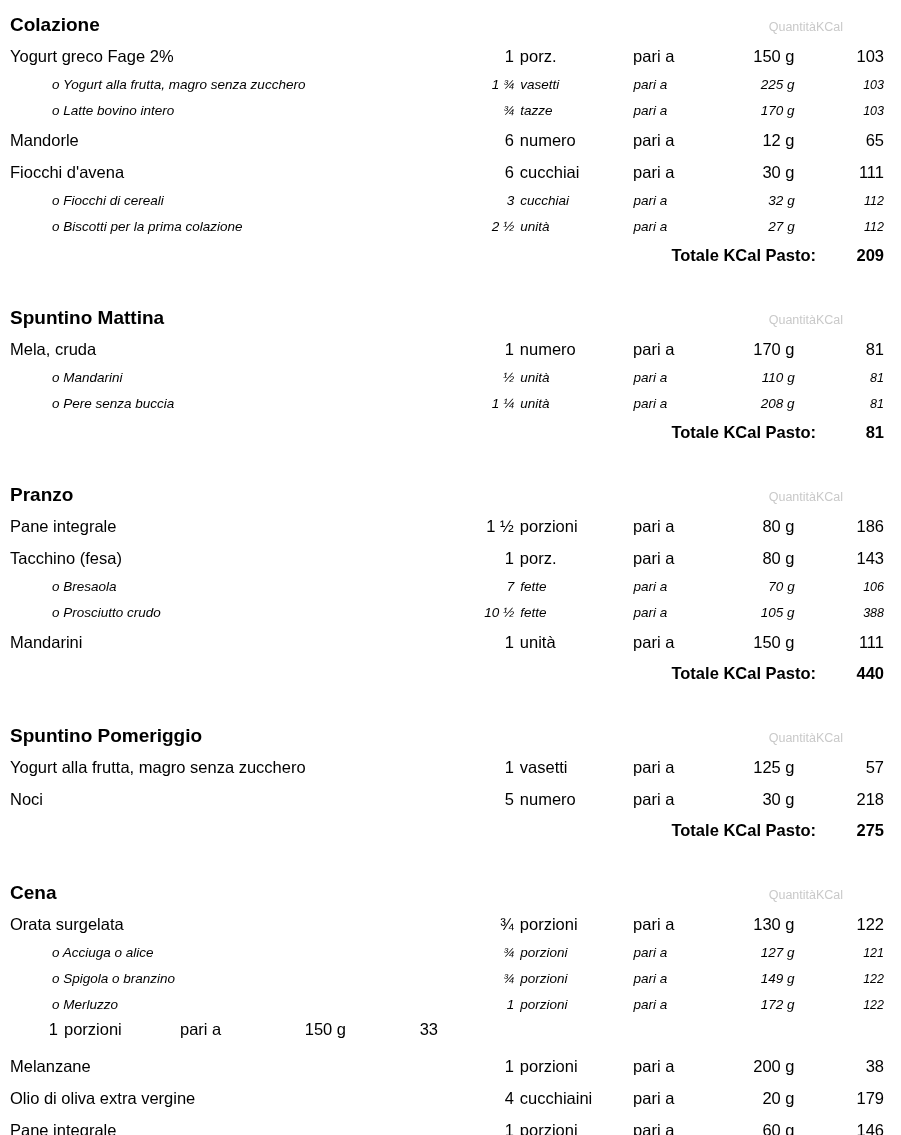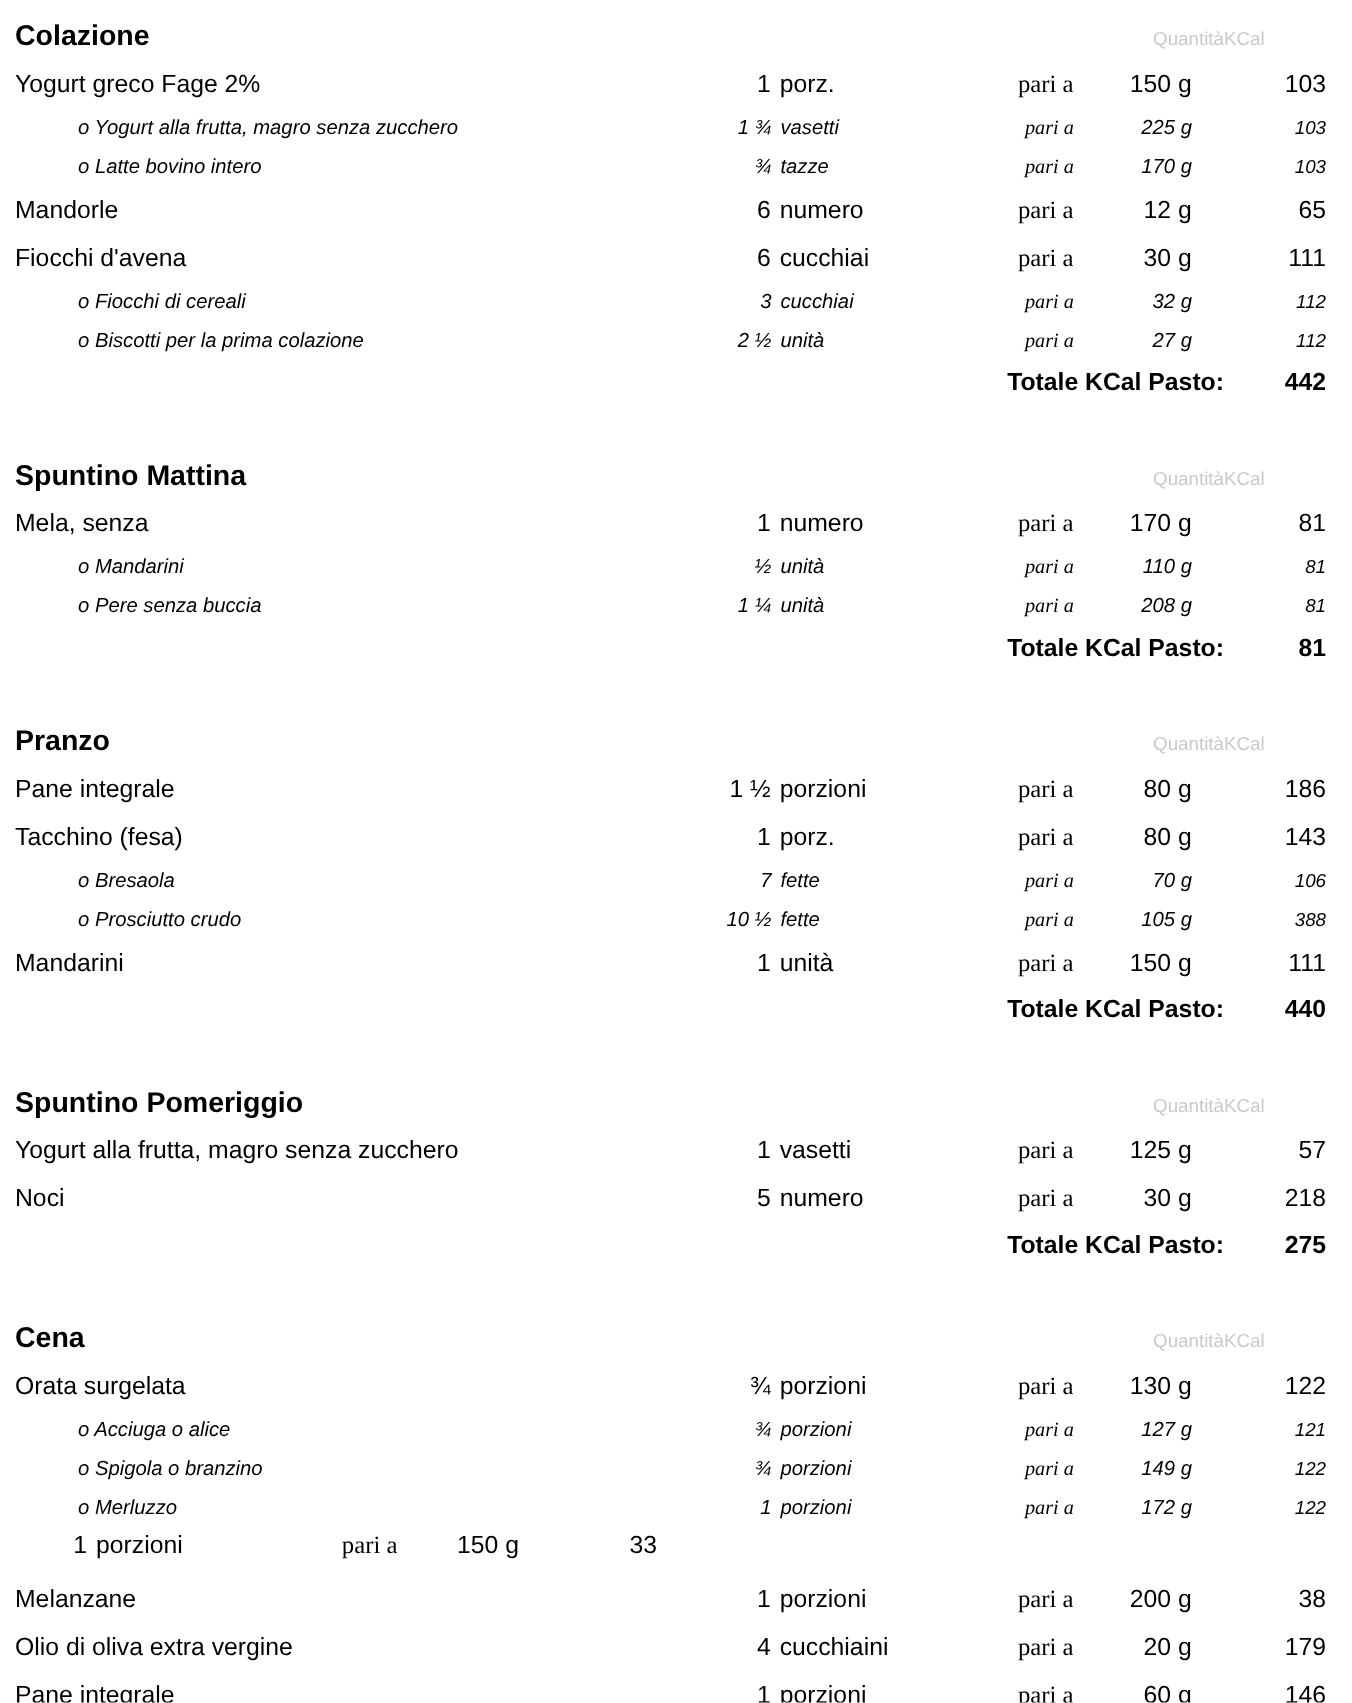--- a/index.html
+++ b/index.html
@@ -26,21 +26,21 @@
   .row {
     display: flex;
     align-items: baseline;
     width: 901px;
   }
 
   
   .c-name   { width: 470px; padding-left: 10px; box-sizing: border-box; }
   .c-qty    { width: 58px;  text-align: right; }
   .c-unit   { width: 107px; padding-left: 6px; box-sizing: border-box; text-align: left; }
-  .c-pari   { width: 100px; padding-left: 15px; box-sizing: border-box; text-align: right; font-family: Liberation Serif, serif; }
+  .c-pari   { width: 100px; padding-left: 15px; box-sizing: border-box; text-align: left; }
   .c-grams  { width: 81px;  text-align: right; }
   .c-kcal   { width: 109px;  text-align: right; padding-right: 17px; box-sizing: border-box; }
 
   
   .head-row { height: 30px; }
   .head-row .title {
     width: 735px;
     padding-left: 10px;
     box-sizing: border-box;
     font-size: 19px;
@@ -166,31 +166,31 @@
       <div class="row alt">
         <div class="c-name">o Biscotti per la prima colazione</div>
         <div class="c-qty">2 ½</div>
         <div class="c-unit">unità</div>
         <div class="c-pari">pari a</div>
         <div class="c-grams">27 g</div>
         <div class="c-kcal">112</div>
       </div>
       <div class="row total">
         <div class="t-label">Totale KCal Pasto:</div>
-        <div class="t-value">442</div>
+        <div class="t-value">209</div>
       </div>
     </div>
     <div class="meal-section">
       <div class="row head-row">
         <div class="title">Spuntino Mattina</div>
         <div class="h-quantita">Quantità</div>
         <div class="h-kcal">KCal</div>
       </div>
       <div class="row main">
-        <div class="c-name">Mela, senza</div>
+        <div class="c-name">Mela, cruda</div>
         <div class="c-qty">1</div>
         <div class="c-unit">numero</div>
         <div class="c-pari">pari a</div>
         <div class="c-grams">170 g</div>
         <div class="c-kcal">81</div>
       </div>
       <div class="row alt">
         <div class="c-name">o Mandarini</div>
         <div class="c-qty">½</div>
         <div class="c-unit">unità</div>

